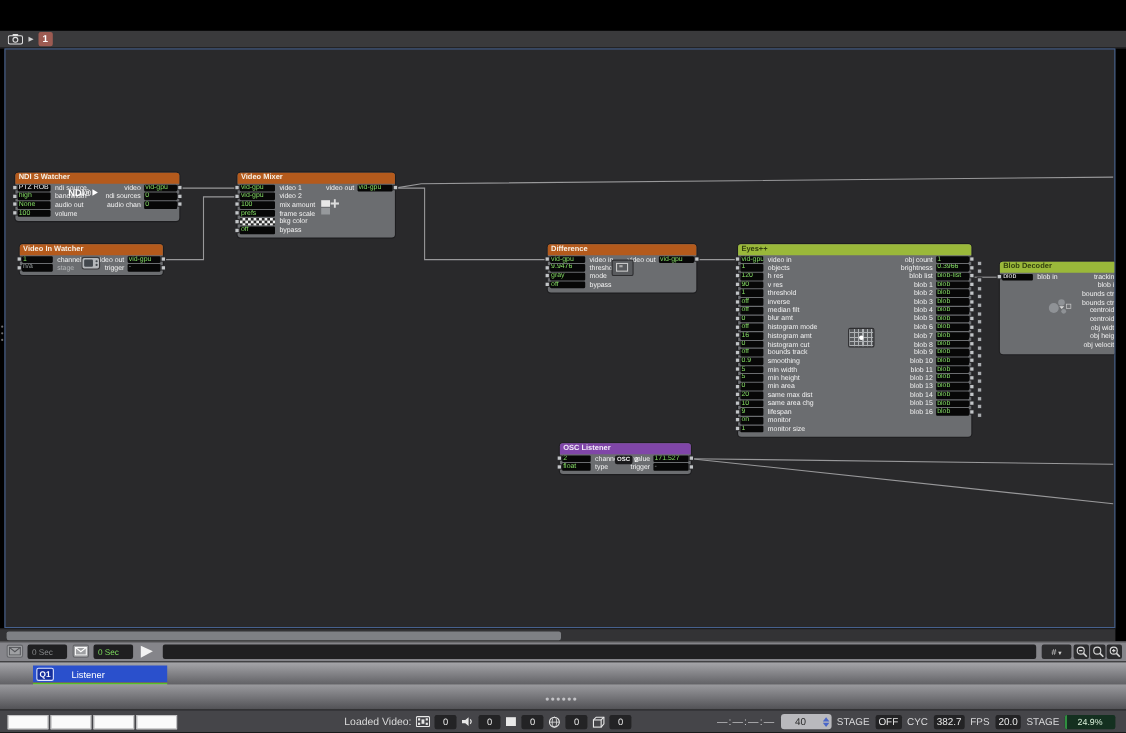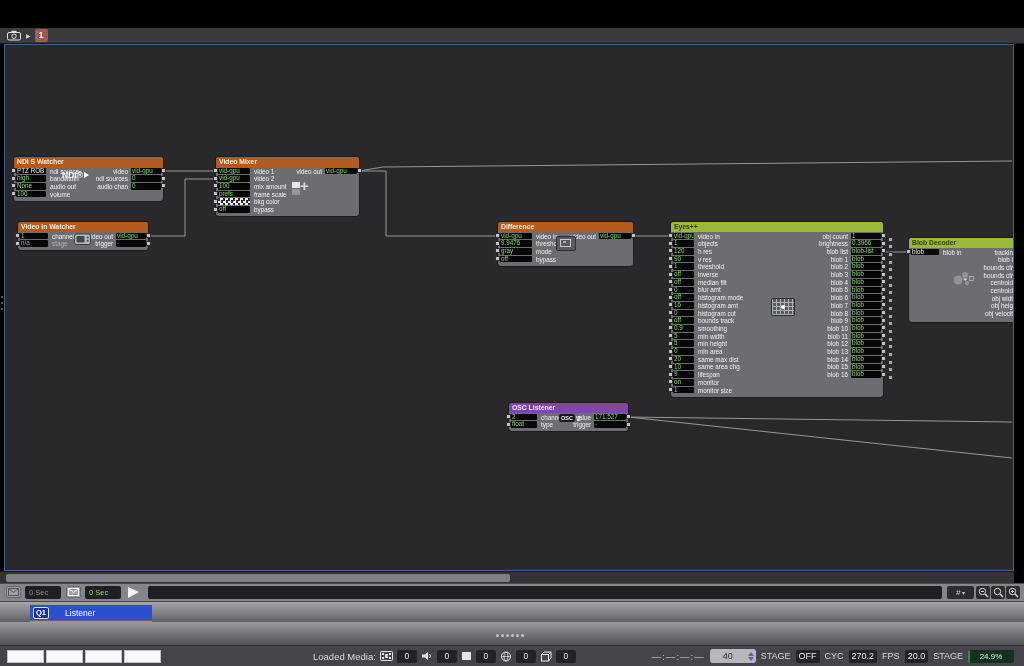--- a/index.html
+++ b/index.html
@@ -484,21 +484,21 @@
 </div>
 
 <div class="status-bar">
   <div class="previews">
     <span></span>
     <span></span>
     <span></span>
     <span></span>
   </div>
   <div class="media-group">
-    <span class="media-label">Loaded Media:</span>
+    <span class="media-label">Loaded Video:</span>
     <span id="media-counts" style="display:flex;align-items:center;gap:4px;">
         <span style="display: flex; align-items: center;">
           <svg width="13" height="10">
             <rect x="0.5" y="0.5" width="12" height="9" rx="1" fill="none" stroke="#e8e8e8"></rect>
             <rect x="2" y="2" width="2" height="2" fill="#e8e8e8"></rect>
             <rect x="2" y="6" width="2" height="2" fill="#e8e8e8"></rect>
             <rect x="9" y="2" width="2" height="2" fill="#e8e8e8"></rect>
             <rect x="9" y="6" width="2" height="2" fill="#e8e8e8"></rect>
             <rect x="5.2" y="3" width="2.6" height="4" fill="#e8e8e8"></rect>
           </svg>
@@ -540,21 +540,21 @@
     <span class="stepper">
       <span class="v">40</span>
       <span class="arr">
           <i class="up"></i>
           <i class="dn"></i>
         </span>
     </span>
     <span class="sb-label">STAGE</span>
     <span class="sb-box">OFF</span>
     <span class="sb-label">CYC</span>
-    <span class="sb-box">270.2</span>
+    <span class="sb-box">382.7</span>
     <span class="sb-label">FPS</span>
     <span class="sb-box">20.0</span>
     <span class="sb-label">STAGE</span>
     <span class="load-bar">
       <span class="load-fill" style="width: 4.8%;"></span>
       <span class="load-txt">24.9%</span>
     </span>
   </div>
 </div>
 

